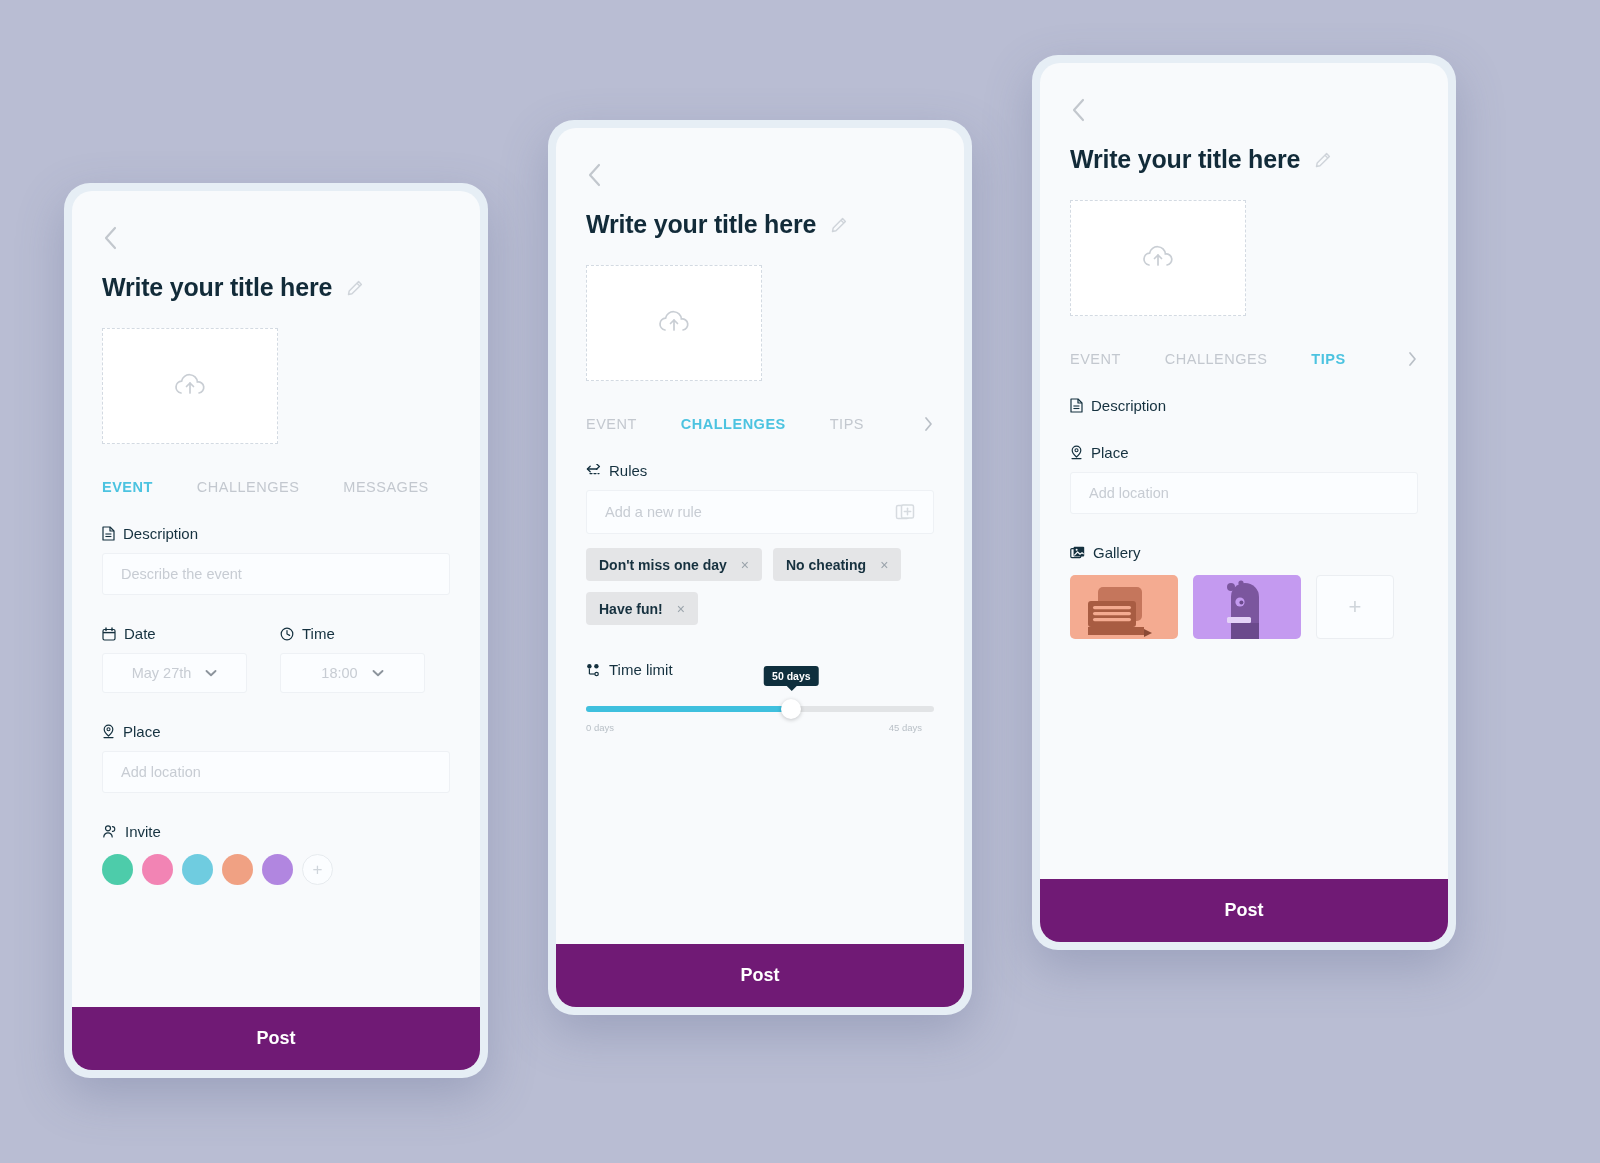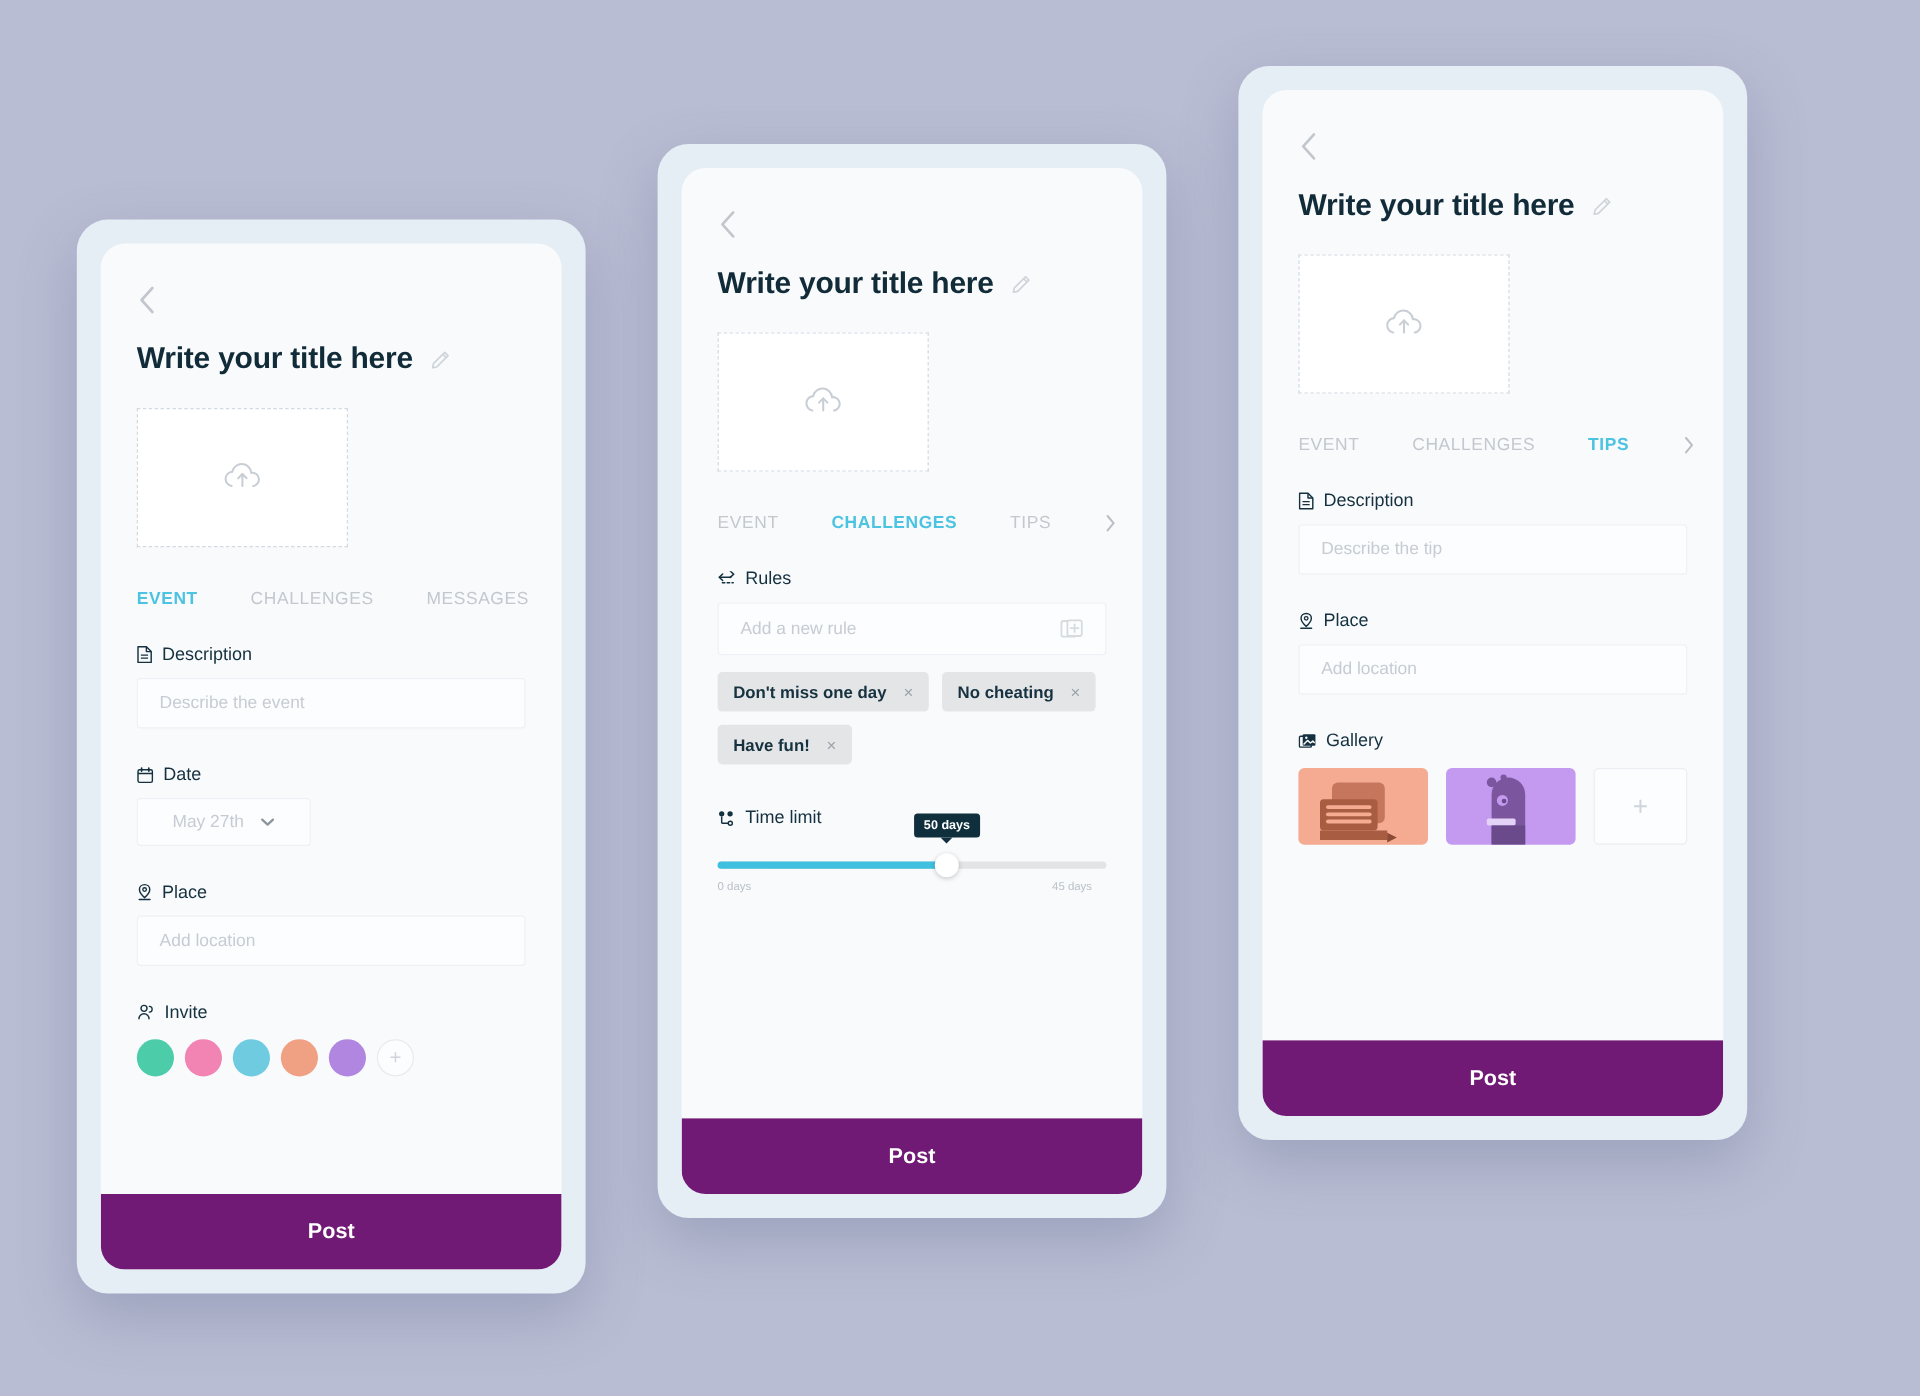--- a/index.html
+++ b/index.html
@@ -11,21 +11,21 @@
     font-family: "Liberation Sans", sans-serif;
     overflow: hidden;
     position: relative;
   }
 
   
   .phone {
     position: absolute;
     background: #e6eef5;
     border-radius: 26px;
-    padding: 20px;
+    padding: 8px;
     box-shadow: 0 18px 48px rgba(90,100,140,0.30);
   }
   .screen {
     background: #f8fafc;
     border-radius: 20px;
     width: 100%;
     height: 100%;
     overflow: hidden;
     display: flex;
     flex-direction: column;
@@ -283,20 +283,39 @@
         <div class="select-box">
           <span>May 27th</span>
           <span class="caret">
             <svg width="12" height="8" viewBox="0 0 12 8">
               <polyline points="1.5,2 6,6.2 10.5,2" fill="none" stroke="#8c949c" stroke-width="1.9" stroke-linecap="round" stroke-linejoin="round"></polyline>
             </svg>
           </span>
         </div>
       </div>
 
+      <div class="dt-col-time">
+        <div class="field-label">
+          <span class="lbl-ico">
+            <svg width="14" height="14" viewBox="0 0 14 14">
+              <circle cx="7" cy="7" r="5.8" fill="none" stroke="#15313f" stroke-width="1.2"></circle>
+              <polyline points="7,3.6 7,7 9.6,8.4" fill="none" stroke="#15313f" stroke-width="1.2" stroke-linecap="round" stroke-linejoin="round"></polyline>
+            </svg>
+          </span>
+          <span>Time</span>
+        </div>
+        <div class="select-box">
+          <span>18:00</span>
+          <span class="caret">
+            <svg width="12" height="8" viewBox="0 0 12 8">
+              <polyline points="1.5,2 6,6.2 10.5,2" fill="none" stroke="#8c949c" stroke-width="1.9" stroke-linecap="round" stroke-linejoin="round"></polyline>
+            </svg>
+          </span>
+        </div>
+      </div>
     </div>
 
     <div class="field-label">
       <span class="lbl-ico">
         <svg width="13" height="15" viewBox="0 0 13 15">
           <path d="M6.5 1.2C4.1 1.2 2.2 3 2.2 5.3c0 3 4.3 6.7 4.3 6.7s4.3-3.7 4.3-6.7C10.8 3 8.9 1.2 6.5 1.2z" fill="none" stroke="#15313f" stroke-width="1.2"></path>
           <circle cx="6.5" cy="5.3" r="1.5" fill="none" stroke="#15313f" stroke-width="1.1"></circle>
           <line x1="2" y1="13.6" x2="11" y2="13.6" stroke="#15313f" stroke-width="1.2" stroke-linecap="round"></line>
         </svg>
       </span>
@@ -483,23 +502,20 @@
     <div class="field-label">
       <span class="lbl-ico">
         <svg width="13" height="15" viewBox="0 0 13 15">
           <path d="M1 1h7l4 4v9H1z" fill="none" stroke="#15313f" stroke-width="1.2" stroke-linejoin="round"></path>
           <polyline points="8,1 8,5 12,5" fill="none" stroke="#15313f" stroke-width="1.2" stroke-linejoin="round"></polyline>
           <line x1="3.4" y1="8" x2="9.4" y2="8" stroke="#15313f" stroke-width="1.1"></line>
           <line x1="3.4" y1="10.5" x2="9.4" y2="10.5" stroke="#15313f" stroke-width="1.1"></line>
         </svg>
       </span>
       <span>Description</span>
-    </div>
-    <div class="input-box">
-      <span class="ph">Describe the tip</span>
     </div>
 
     <div class="field-label">
       <span class="lbl-ico">
         <svg width="13" height="15" viewBox="0 0 13 15">
           <path d="M6.5 1.2C4.1 1.2 2.2 3 2.2 5.3c0 3 4.3 6.7 4.3 6.7s4.3-3.7 4.3-6.7C10.8 3 8.9 1.2 6.5 1.2z" fill="none" stroke="#15313f" stroke-width="1.2"></path>
           <circle cx="6.5" cy="5.3" r="1.5" fill="none" stroke="#15313f" stroke-width="1.1"></circle>
           <line x1="2" y1="13.6" x2="11" y2="13.6" stroke="#15313f" stroke-width="1.2" stroke-linecap="round"></line>
         </svg>
       </span>

